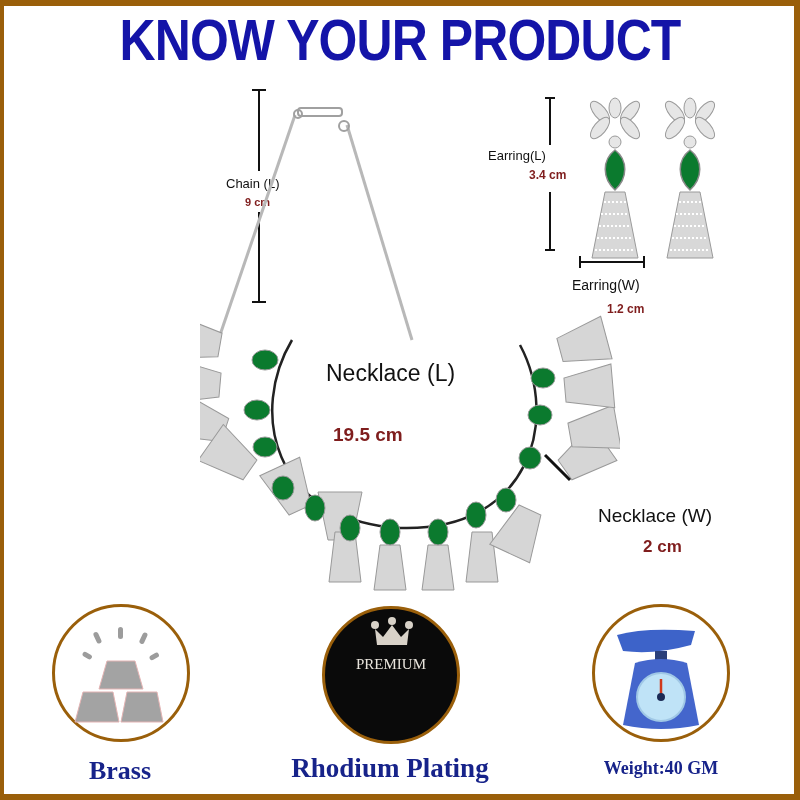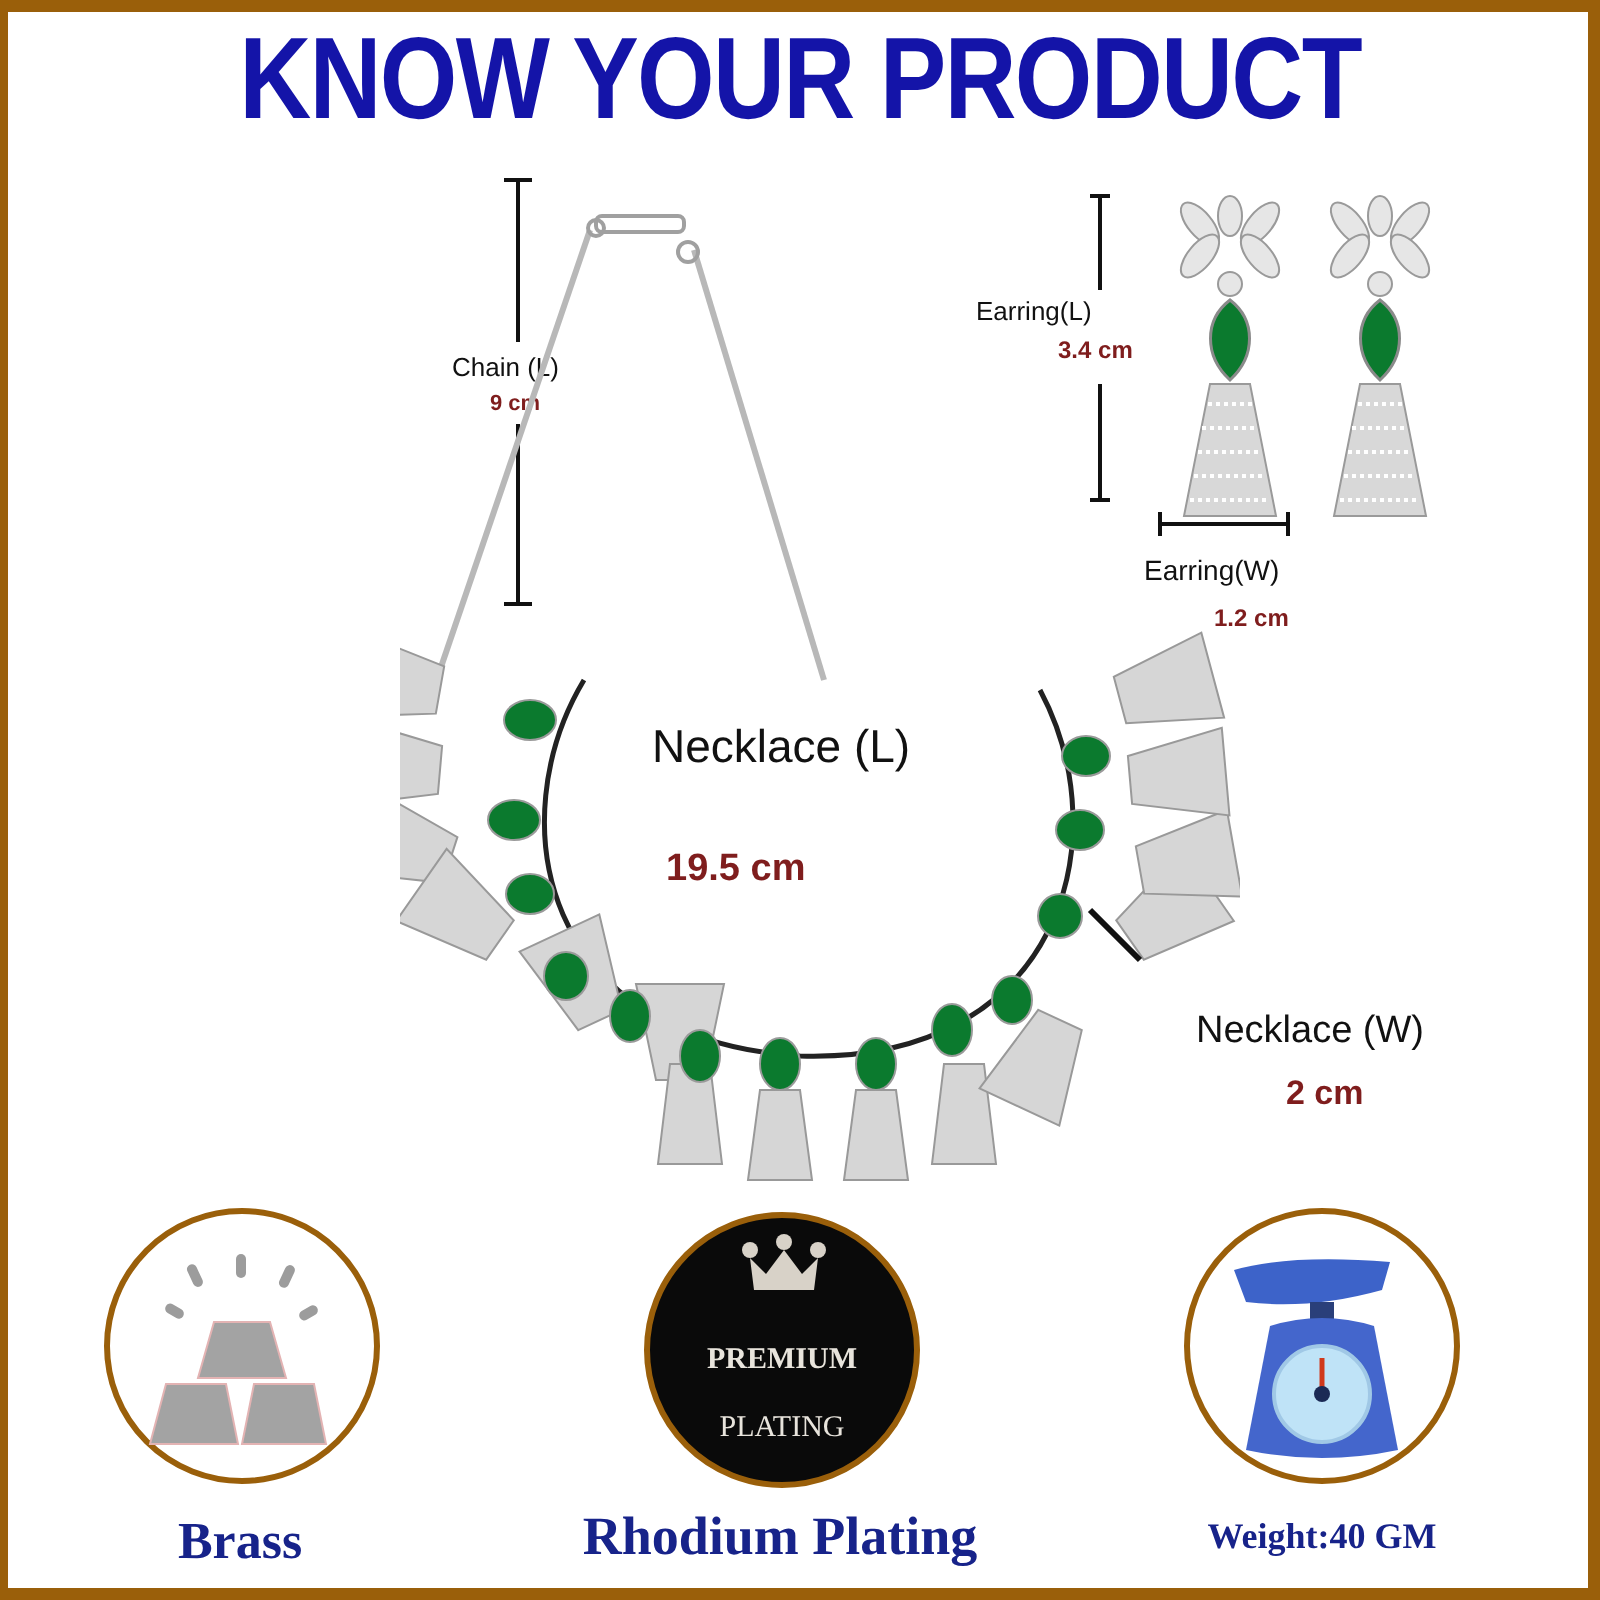--- a/index.html
+++ b/index.html
@@ -188,22 +188,21 @@
 
 <div class="circle dark" style="left:322px; top:606px;">
   <svg class="abs" style="left:44px; top:8px;" width="46" height="32">
     <g fill="#d8d2c8">
       <circle cx="6" cy="8" r="4"></circle>
         <circle cx="23" cy="4" r="4"></circle>
         <circle cx="40" cy="8" r="4"></circle>
       <path d="M6 12 L14 20 L23 8 L32 20 L40 12 L38 28 L8 28 Z"></path>
     </g>
   </svg>
-  <div class="badge-text" style="top:60px;font-weight:bold;">PREMIUM</div>
-  <div class="badge-text" style="top:94px;">PLATING</div>
+  <div class="badge-text" style="top:44px;">PREMIUM</div>
 </div>
 <div class="caption" style="left:250px; top:753px; width:280px; font-size:27px;">Rhodium Plating</div>
 
 <div class="circle" style="left:592px; top:604px;">
   <svg width="132" height="132">
     <path d="M22 28 Q 50 20, 100 24 L 96 38 Q 60 48, 28 44 Z" fill="#3d63c9"></path>
     <rect x="60" y="44" width="12" height="10" fill="#2a3f7a"></rect>
     <path d="M40 56 Q 66 48, 92 56 L 104 118 Q 66 126, 28 118 Z" fill="#4466cc"></path>
     <circle cx="66" cy="90" r="24" fill="#bfe3f7" stroke="#a0c8e6" stroke-width="2"></circle>
     <line x1="66" y1="90" x2="66" y2="72" stroke="#d0391b" stroke-width="2.5"></line>

